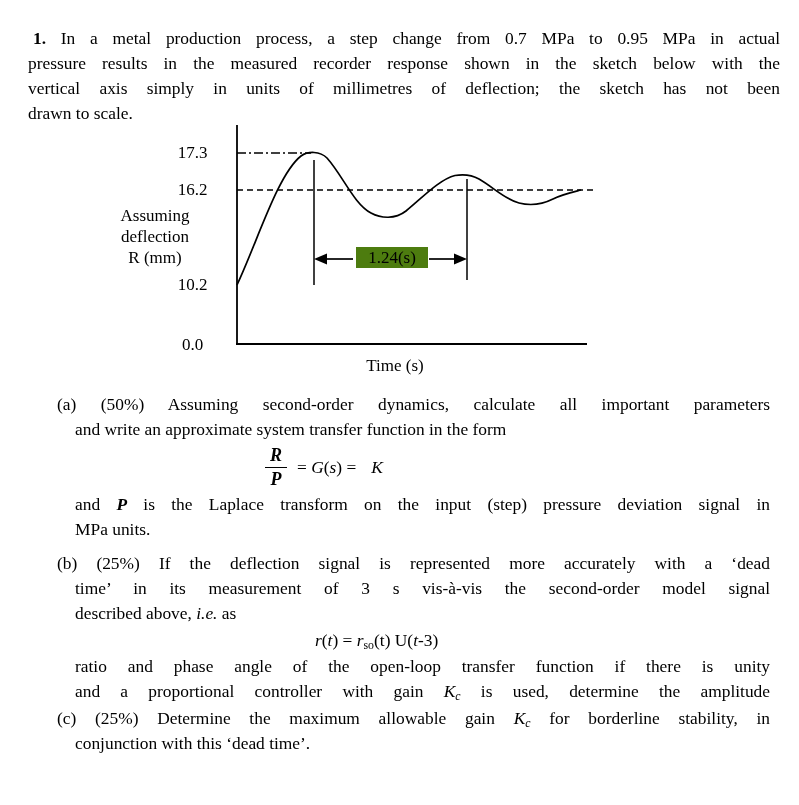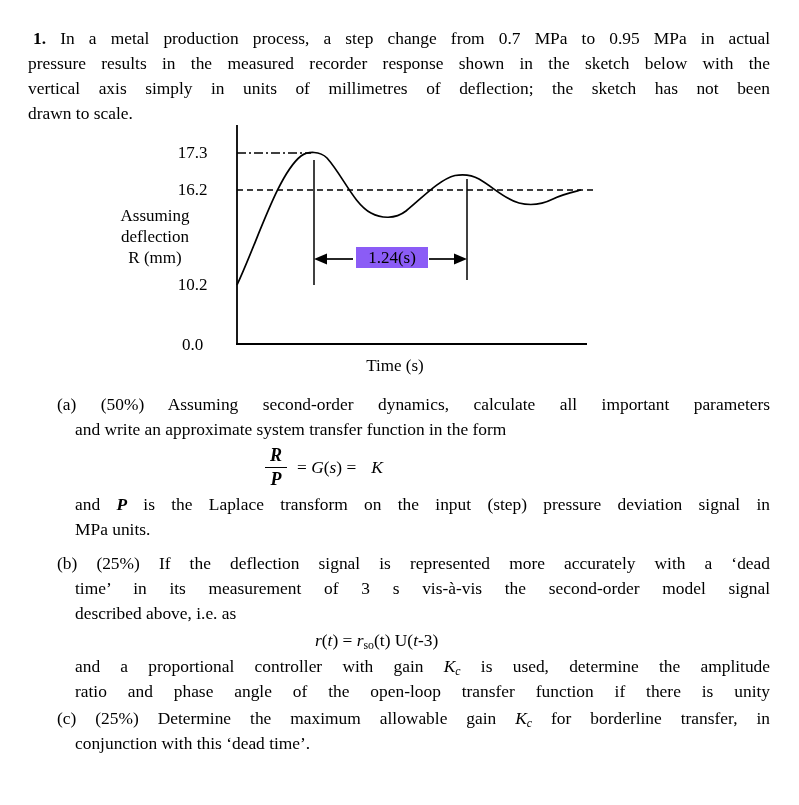--- a/index.html
+++ b/index.html
@@ -7,30 +7,30 @@
     width:799px;height:805px;overflow:hidden;
     background:#ffffff;color:#000;
     font-family:"Liberation Serif","DejaVu Serif",serif;
     font-size:17.4px;line-height:25px;
   }
   sup,sub{font-size:68%;line-height:0;}
   sup{vertical-align:0.55em;}
   sub{vertical-align:-0.25em;}
   .jline{text-align:justify;text-align-last:justify;}
   .jline.jlast{text-align-last:left;}
-  .intro{margin:26px 29px 0 28px;}
+  .intro{margin:26px 19px 0 28px;}
   .intro .jline:first-child{text-indent:5px;}
   
   .figure{position:relative;width:660px;height:255px;margin-left:100px;margin-top:-4px;}
   .figure svg{position:absolute;left:0;top:0;}
   .figlabel{position:absolute;font-size:17px;line-height:21px;white-space:nowrap;}
   .tick{width:75px;left:55px;text-align:center;}
   .yaxis-title{left:0;top:83px;width:110px;text-align:center;}
   .xaxis-title{left:245px;top:233px;width:100px;text-align:center;}
-  .period{left:256px;top:125px;width:72px;text-align:center;background:#8b5cf6;}
+  .period{left:256px;top:125px;width:72px;text-align:center;background:#4d7c0f;}
   
   .part{margin-left:57px;margin-right:29px;padding-left:18px;}
   .part .hang .jline:first-child{text-indent:-18px;}
   .part-a{margin-top:15px;}
   .part-b{margin-top:9px;}
   .part-c{margin-top:2px;}
   
   .eq-a{display:flex;align-items:center;height:50px;margin-left:190px;}
   .frac{display:inline-block;text-align:center;vertical-align:middle;}
   .fnum,.fden{display:block;padding:0 5px;line-height:23px;}
@@ -109,27 +109,27 @@
   <div>
       <div class="jline"><span>and </span><span style="font-style: italic; font-weight: bold;">P</span><span> is the Laplace transform on the input (step) pressure deviation signal in</span></div>
       <div class="jline jlast"><span>MPa units.</span></div>
     </div>
 </div>
 
 <div class="part part-b">
   <div class="hang">
       <div class="jline"><span>(b) (25%) If the deflection signal is represented more accurately with a ‘dead</span></div>
       <div class="jline"><span>time’ in its measurement of 3 s vis-à-vis the second-order model signal</span></div>
-      <div class="jline jlast"><span>described above, </span><span style="">i.e.</span><span> as</span></div>
+      <div class="jline jlast"><span>described above, </span><span style="font-style: italic;">i.e.</span><span> as</span></div>
     </div>
   <div class="eq-b"><span style="font-style: italic;">r</span><span>(</span><span style="font-style: italic;">t</span><span>) = </span><span style="font-style: italic;">r</span><sub>so</sub><span>(t) U(</span><span style="font-style: italic;">t</span><span>-3)</span></div>
   <div>
+      <div class="jline"><span>ratio and phase angle of the open-loop transfer function if there is unity</span></div>
       <div class="jline"><span>and a proportional controller with gain </span><span style="font-style: italic;">K</span><sub style="font-style: italic;">c</sub><span> is used, determine the amplitude</span></div>
-      <div class="jline"><span>ratio and phase angle of the open-loop transfer function if there is unity</span></div>
     </div>
 </div>
 
 <div class="part part-c">
   <div class="hang">
-      <div class="jline"><span>(c) (25%) Determine the maximum allowable gain </span><span style="font-style: italic;">K</span><sub style="font-style: italic;">c</sub><span> for borderline transfer, in</span></div>
+      <div class="jline"><span>(c) (25%) Determine the maximum allowable gain </span><span style="font-style: italic;">K</span><sub style="font-style: italic;">c</sub><span> for borderline stability, in</span></div>
       <div class="jline jlast"><span>conjunction with this ‘dead time’.</span></div>
     </div>
 </div>
 
 </body></html>

